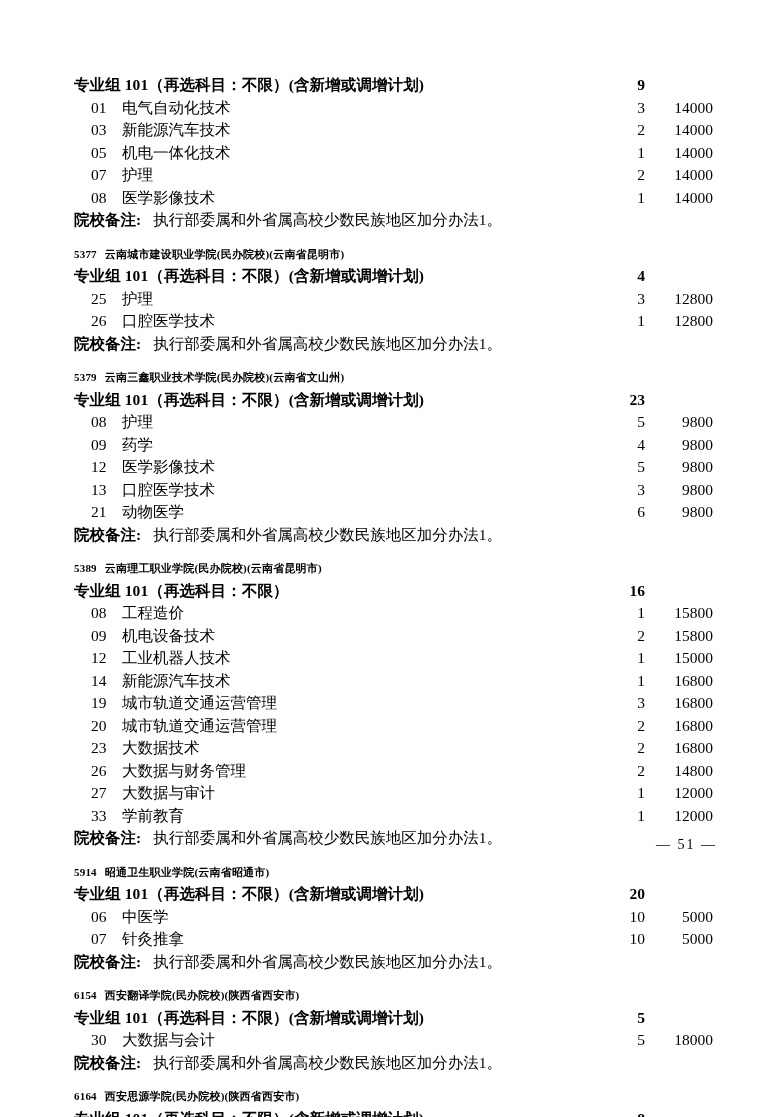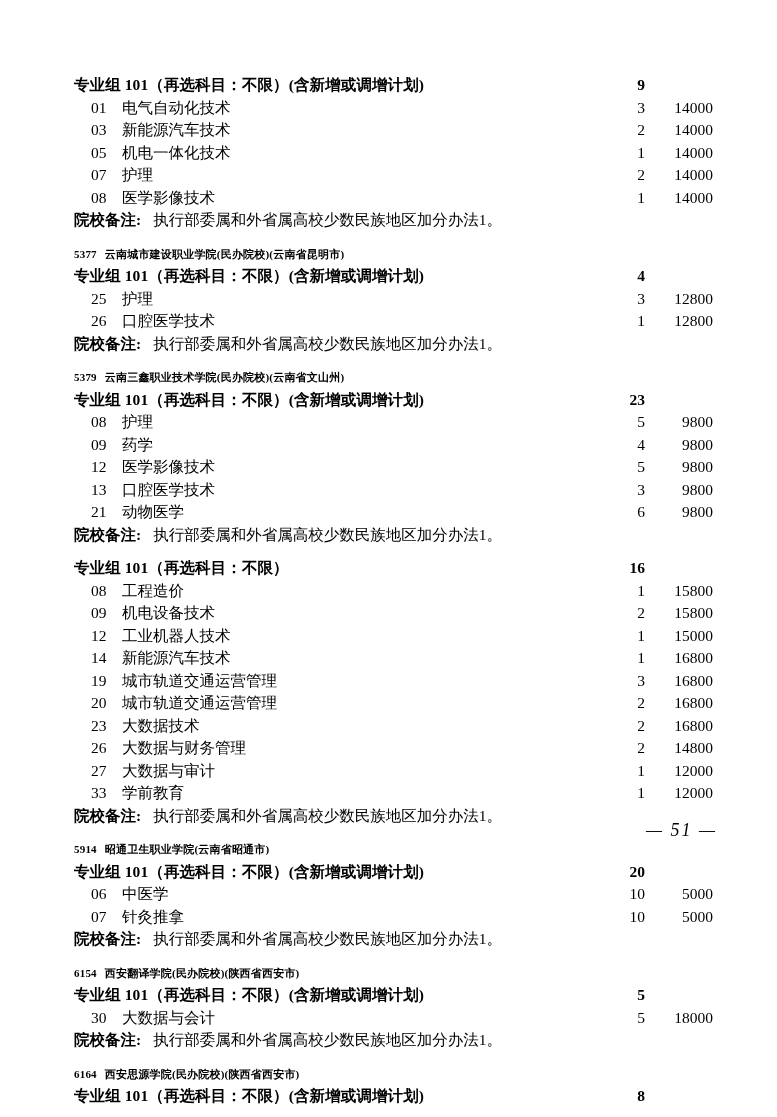--- a/index.html
+++ b/index.html
@@ -93,25 +93,24 @@
     padding-left: 8px;
   }
   .note-label {
     font-weight: bold;
   }
   .note-text {
     margin-left: 12px;
   }
   .footer {
     position: absolute;
-    bottom: 40px;
+    bottom: 28px;
     right: 60px;
-    font-size: 18px;
+    font-size: 14px;
     letter-spacing: 2px;
-    font-style: italic;
   }
 </style>
 </head>
 <body>
 
 <div class="page">
   <div class="content" id="content">
       <div class="block">
         <div class="row group-row">
           <div class="label group">专业组 101（再选科目：不限）(含新增或调增计划)</div>
@@ -232,20 +231,26 @@
           <div class="col-fee">9800</div>
         </div>
         <div class="row note-row">
           <div class="label"><span class="note-label">院校备注:</span><span class="note-text">执行部委属和外省属高校少数民族地区加分办法1。</span></div>
           <div class="spacer"></div>
           <div class="col-count"></div>
           <div class="col-fee"></div>
         </div>
       </div>
       <div class="block">
+        <div class="row school-row">
+          <div class="label school"><span class="code">5389</span><span>云南理工职业学院(民办院校)(云南省昆明市)</span></div>
+          <div class="spacer"></div>
+          <div class="col-count"></div>
+          <div class="col-fee"></div>
+        </div>
         <div class="row group-row">
           <div class="label group">专业组 101（再选科目：不限）</div>
           <div class="spacer"></div>
           <div class="col-count">16</div>
           <div class="col-fee"></div>
         </div>
         <div class="row major-row">
           <div class="label"><span class="mcode">08</span><span class="mname">工程造价</span></div>
           <div class="spacer"></div>
           <div class="col-count">1</div>

